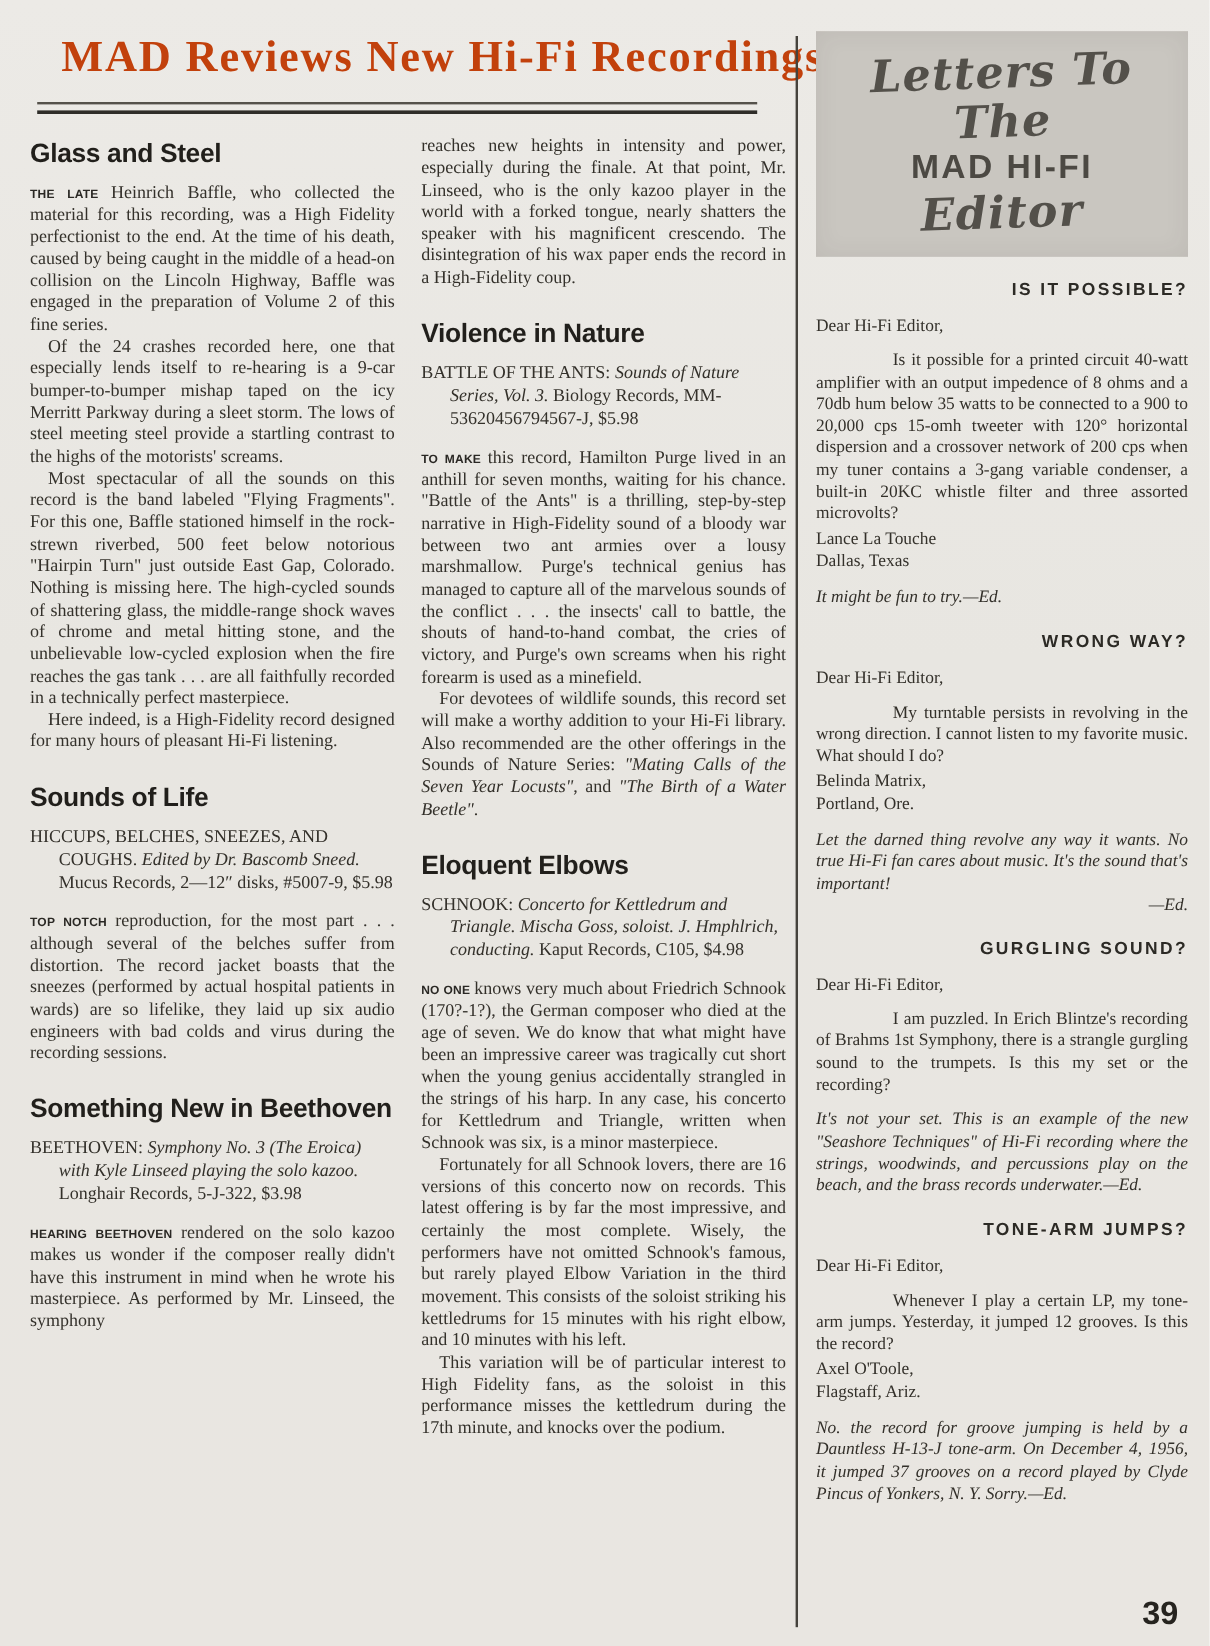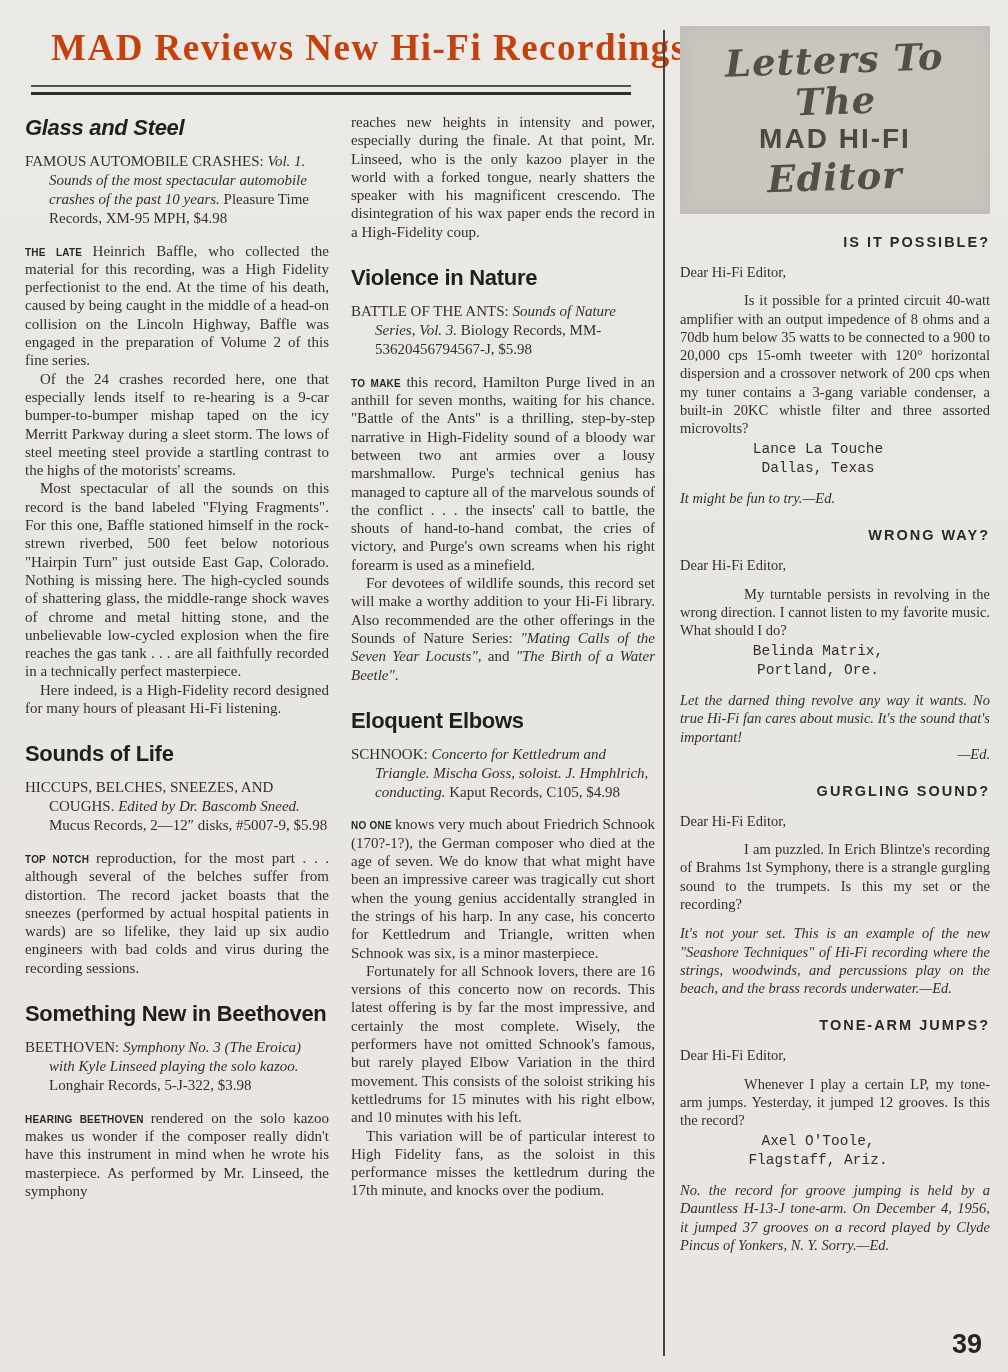--- a/index.html
+++ b/index.html
@@ -19,21 +19,21 @@
     margin:16px 0 0 6px; width:600px; height:5px;
     border-top:2px solid #55524b; border-bottom:3px solid #2f2d29;
   }
   .cols { display:flex; gap:22px; margin-top:18px; }
   .col { width:304px; }
 
   .sec-heading {
     font-family:"Liberation Sans", sans-serif; font-size:22px; font-weight:700;
     letter-spacing:-0.3px; color:#211f1b; margin:24px 0 11px 0;
   }
-  .sec-heading.first { margin-top:2px;font-style:italic; }
+  .sec-heading.first { margin-top:2px; }
 
   p { margin:0; font-size:15px; line-height:1.22; text-align:justify; }
   .indent { text-indent:15px; }
   .cite {
     margin:0 0 14px 0; padding-left:24px; text-indent:-24px;
     line-height:1.26; text-align:left;
   }
   .italic { font-style:italic; }
   .lead {
     font-family:"Liberation Sans", sans-serif; font-weight:700;
@@ -55,42 +55,41 @@
   .mast-mid {
     font-family:"Liberation Sans", sans-serif; font-weight:700; font-size:28px;
     letter-spacing:2px; margin:2px 0; color:#4c4943;
   }
   .letter-head {
     font-family:"Liberation Sans", sans-serif; font-weight:700; font-size:14.5px;
     letter-spacing:2px; text-align:right; margin:20px 0 13px 0; color:#2c2a25;
   }
   .salutation { text-align:left; margin-bottom:10px; }
   .letter-body { text-indent:64px; }
-  .signature { text-align:center; padding-right:34px; line-height:1.3; margin-top:3px; font-size:14.5px;font-family:Liberation Mono, monospace; }
+  .signature { text-align:left; padding-right:34px; line-height:1.3; margin-top:3px; font-size:14.5px; }
   .reply { font-style:italic; margin-top:11px; }
   .reply-ed { font-style:italic; text-align:right; font-size:14.5px; }
 
   .page-number {
     position:absolute; right:26px; bottom:12px;
     font-family:"Liberation Sans", sans-serif; font-weight:700;
     font-size:27px; color:#26241f;
   }
 </style>
 </head>
 <body>
 
 <div class="left-area">
   <h1 class="main-title">MAD Reviews New Hi-Fi Recordings</h1>
   <div class="double-rule"></div>
 
   <div class="cols">
 
     <div class="col">
       <h2 class="sec-heading first">Glass and Steel</h2>
-      <p class="cite"><span>FAMOUS AUTOMOBILE CRASHES: </span><span class="italic">Vol. 1. Sounds of the most spectacular automobile crashes of the past 10 years. </span><span>Pleasure Time Records, XM-95 MPH, $4.98</span></p>
       <p><span class="lead">THE LATE </span><span>Heinrich Baffle, who collected the material for this recording, was a High Fidelity perfectionist to the end. At the time of his death, caused by being caught in the middle of a head-on collision on the Lincoln Highway, Baffle was engaged in the preparation of Volume 2 of this fine series.</span></p>
       <p class="indent">Of the 24 crashes recorded here, one that especially lends itself to re-hearing is a 9-car bumper-to-bumper mishap taped on the icy Merritt Parkway during a sleet storm. The lows of steel meeting steel provide a startling contrast to the highs of the motorists' screams.</p>
       <p class="indent">Most spectacular of all the sounds on this record is the band labeled "Flying Fragments". For this one, Baffle stationed himself in the rock-strewn riverbed, 500 feet below notorious "Hairpin Turn" just outside East Gap, Colorado. Nothing is missing here. The high-cycled sounds of shattering glass, the middle-range shock waves of chrome and metal hitting stone, and the unbelievable low-cycled explosion when the fire reaches the gas tank . . . are all faithfully recorded in a technically perfect masterpiece.</p>
       <p class="indent">Here indeed, is a High-Fidelity record designed for many hours of pleasant Hi-Fi listening.</p>
 
       <h2 class="sec-heading">Sounds of Life</h2>
       <p class="cite"><span>HICCUPS, BELCHES, SNEEZES, AND COUGHS. </span><span class="italic">Edited by Dr. Bascomb Sneed. </span><span>Mucus Records, 2—12″ disks, #5007-9, $5.98</span></p>
       <p><span class="lead">TOP NOTCH </span><span>reproduction, for the most part . . . although several of the belches suffer from distortion. The record jacket boasts that the sneezes (performed by actual hospital patients in wards) are so lifelike, they laid up six audio engineers with bad colds and virus during the recording sessions.</span></p>
 
       <h2 class="sec-heading">Something New in Beethoven</h2>

